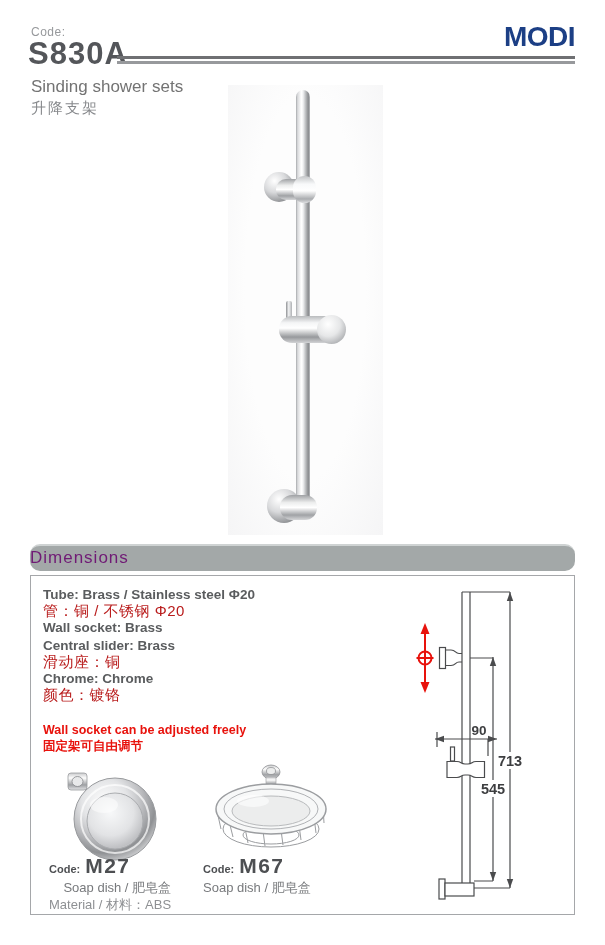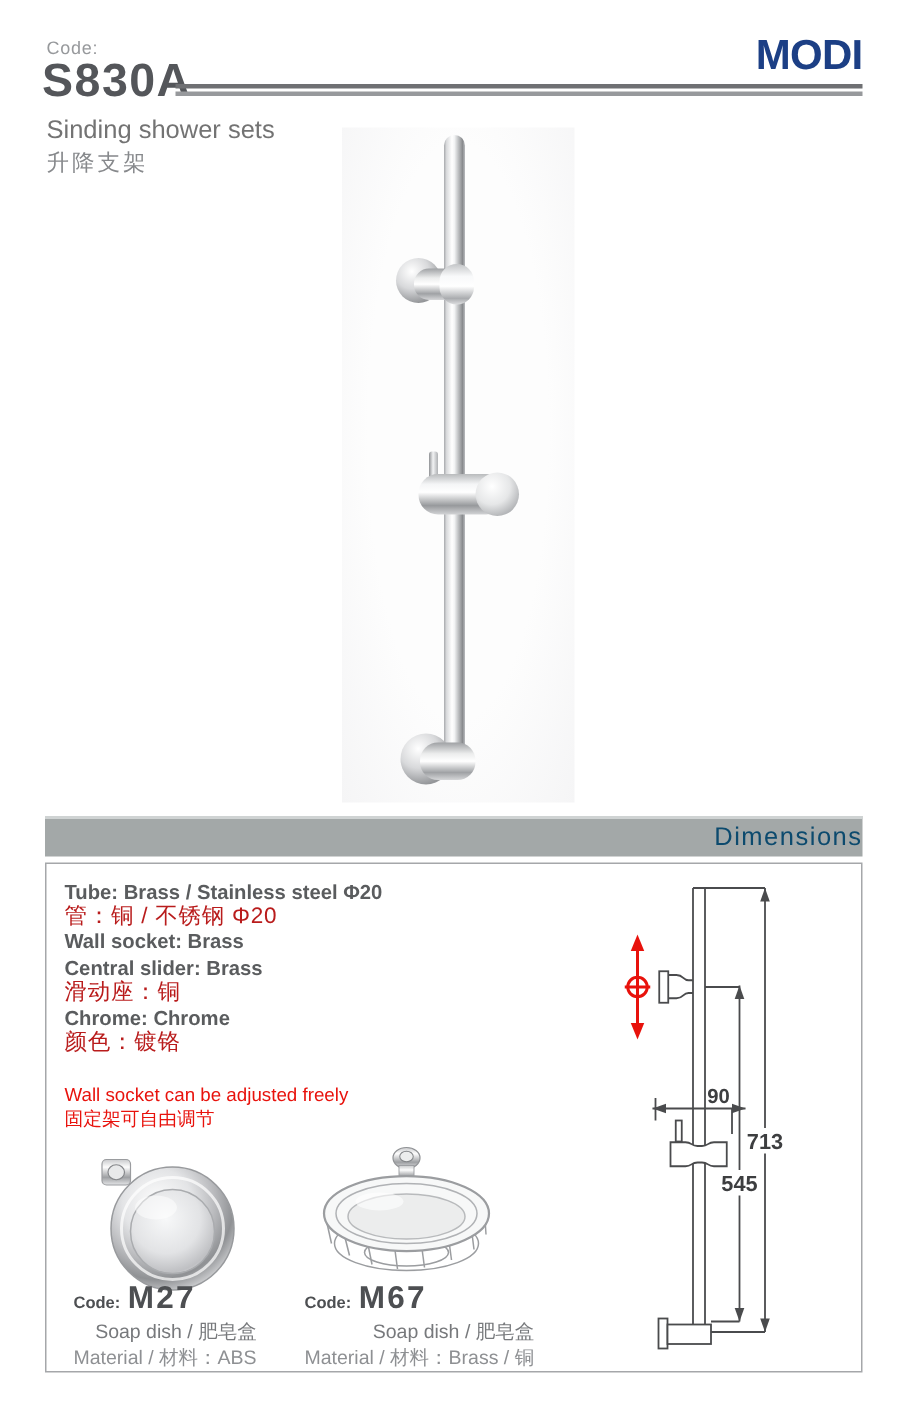--- a/index.html
+++ b/index.html
@@ -33,28 +33,28 @@
     background:linear-gradient(180deg,#c4c6c8 0%,#f8f9fa 30%,#ffffff 55%,#aaacaf 85%,#dddee0 100%); }
   .slider-pin { position:absolute; left:286px; top:301px; width:6px; height:18px; border-radius:2px;
     background:linear-gradient(90deg,#8f9194,#f2f3f4 45%,#aeb0b3); }
   .slider-body { position:absolute; left:279px; top:316px; width:58px; height:27px; border-radius:13px;
     background:linear-gradient(180deg,#b9bbbd 0%,#f4f5f6 25%,#ffffff 45%,#97999c 78%,#d2d3d5 100%); }
   .slider-cap { position:absolute; left:317px; top:315px; width:29px; height:29px; border-radius:50%;
     background:radial-gradient(circle at 38% 32%, #ffffff 0%, #e6e7e8 45%, #a5a7aa 85%, #d0d1d3 100%); }
 
   
   .dim-bar { position:absolute; left:30px; top:544px; width:545px; height:27px; box-sizing:border-box;
-    background:#a3a8a8; border-top:2px solid #cfd3d3; text-align:right;
-    color:#0c4a6e; font-size:17px; line-height:24px; letter-spacing:1px; }
+    background:#a3a8a8; border-top:2px solid #cfd3d3; text-align:left;
+    color:#701a75; font-size:17px; line-height:24px; letter-spacing:1px;border-radius:10px; }
   .main-box { position:absolute; left:30px; top:575px; width:545px; height:340px;
     border:1px solid #a5a7aa; box-sizing:border-box; background:#ffffff;padding-left:16px; }
   .specs { position:absolute; left:12px; top:9px; }
   .spec-en { font-size:13.5px; font-weight:700; color:#5a5c5e; line-height:16px; margin-top:2px; }
   .spec-cn { font-size:15px; color:#b91c1c; line-height:15px; margin-bottom:2px; letter-spacing:.5px; }
-  .note { position:absolute; left:12px; top:146px; color:#e8120c; font-weight:400; font-size:12.5px; line-height:16px; }
+  .note { position:absolute; left:12px; top:146px; color:#e8120c; font-weight:700; font-size:12.5px; line-height:16px; }
 
   .dish-svg { position:absolute; }
   .dish-svg.m27 { left:28px; top:191px; }
   .dish-svg.m67 { left:170px; top:183px; }
 
   .acc { position:absolute; top:278px; }
   .acc.m27 { left:18px; } .acc.m67 { left:172px; }
   .acc-code-row { display:flex; align-items:baseline; gap:5px; }
   .acc-code-label { font-size:11px; font-weight:700; color:#4d4f52; }
   .acc-code { font-size:21px; font-weight:800; color:#4d4f52; letter-spacing:1.5px; }
@@ -169,21 +169,20 @@
       </div>
       <div class="acc-name">Soap dish / 肥皂盒</div>
       <div class="acc-material">Material / 材料：ABS</div>
     </div>
     <div class="acc m67">
       <div class="acc-code-row">
         <span class="acc-code-label">Code:</span>
         <span class="acc-code">M67</span>
       </div>
       <div class="acc-name">Soap dish / 肥皂盒</div>
-      <div class="acc-material">Material / 材料：Brass / 铜</div>
     </div>
   </div>
 
   <svg class="drawing" width="185" height="345" viewBox="0 0 185 345">
     <g stroke="#4a4b4d" stroke-width="1.2" fill="none">
 
       <path d="M67,17 H75 M67,17 V308 M75,17 V308"></path>
 
       <rect x="44.5" y="72.5" width="6" height="21"></rect>
       <path d="M50.5,75 H56 C61,75 60,78.5 64,78.5 H67 M50.5,90.5 H56 C61,90.5 60,87 64,87 H67"></path>

